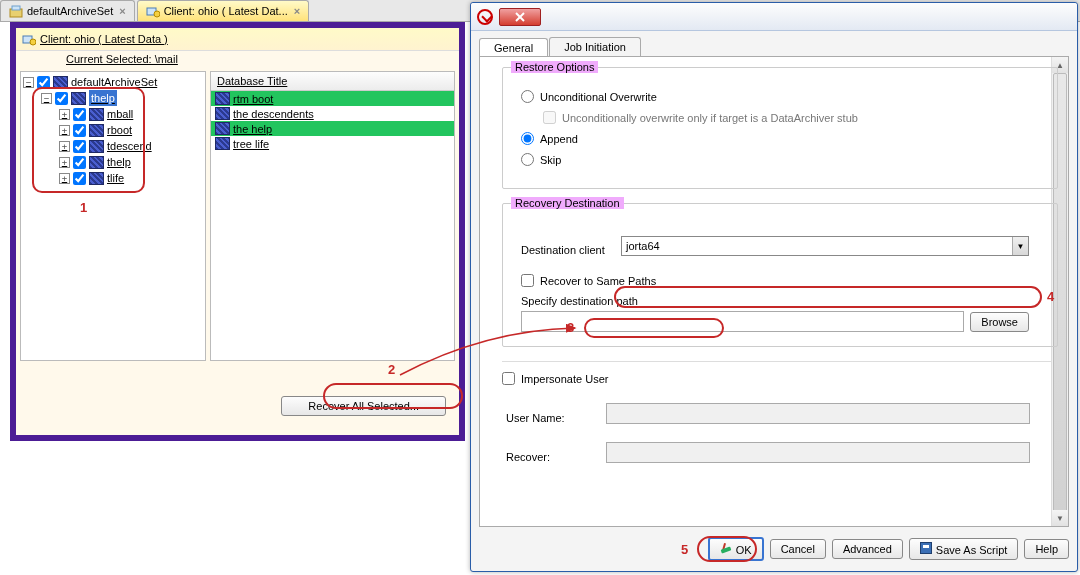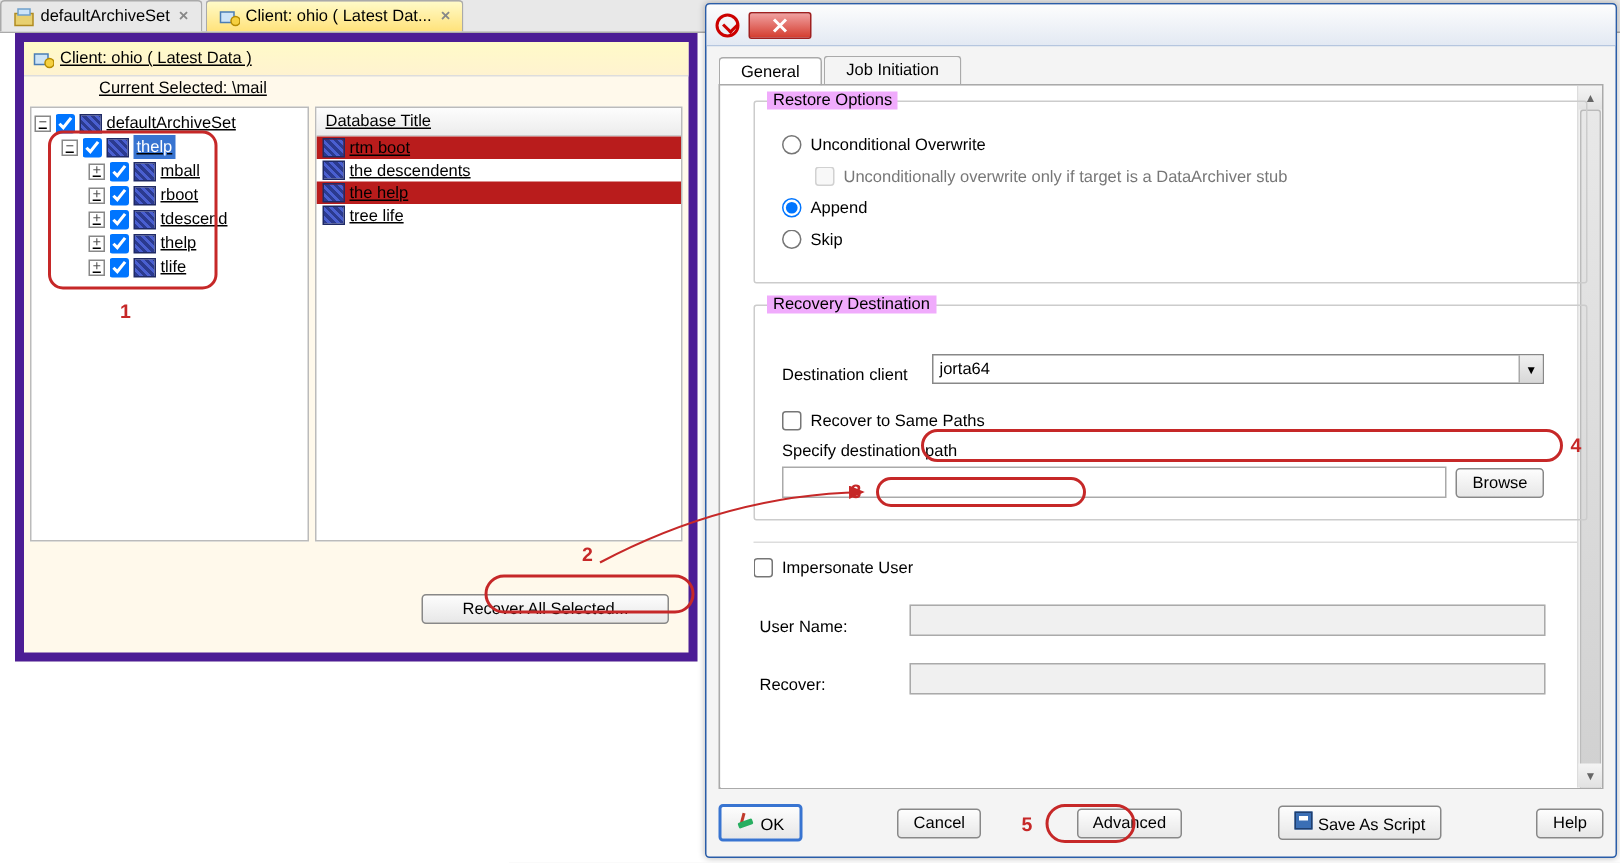--- a/index.html
+++ b/index.html
@@ -16,21 +16,21 @@
 
 .browser { position: absolute; left: 10px; top: 22px; width: 455px; height: 419px; border: 6px solid #4c1d95; background: #fff9eb; text-decoration: underline; }
 .browser-header { display:flex; align-items:center; padding: 4px 6px; background: linear-gradient(#fffac8, #fff3d0); border-bottom: 1px solid #ddd; }
 .browser-sel { padding: 2px 6px; margin-left: 44px; }
 .panes { display: flex; padding: 4px; gap: 4px; height: 298px; }
 .tree-pane, .list-pane { background: #fff; border: 1px solid #bbb; }
 .tree-pane { width: 186px; overflow: auto; }
 .list-pane { flex: 1; overflow: auto; }
 .list-header { background: linear-gradient(#fdfdfd,#ececec); border-bottom: 1px solid #ccc; padding: 3px 6px; }
 .list-row { display:flex; align-items:center; padding: 1px 4px; }
-.list-row.alt { background: #b91c1c; }
+.list-row.alt { background: #22c55e; }
 
 
 .tree-root { padding: 2px; }
 .tree-node { display:flex; align-items:center; white-space: nowrap; line-height: 16px; }
 .exp { width: 11px; height: 11px; border: 1px solid #888; display:inline-flex; align-items:center; justify-content:center; font-family: monospace; font-size: 9px; line-height: 1; margin-right: 3px; color:#555; background:#fff; cursor:pointer; }
 .cb { width: 13px; height: 13px; margin-right: 3px; }
 .dbico { width: 15px; height: 13px; background: repeating-linear-gradient(45deg,#2b3a8f,#2b3a8f 2px,#4a5fd0 2px,#4a5fd0 4px); display:inline-block; margin-right: 3px; border:1px solid #1f2a66; }
 .sel-blue { background: #3874d1; color: #fff; padding: 0 2px; }
 .children { margin-left: 18px; }
 
@@ -62,21 +62,21 @@
 .radio-row input, .check-row input { margin-right: 6px; }
 .indent { margin-left: 22px; color:#777; }
 .form-row { display:flex; align-items:flex-end; margin: 18px 0; }
 .form-row label { width: 100px; }
 .combo { flex:1; height: 20px; border:1px solid #888; background:#fff; display:flex; align-items:center; padding: 0 4px; position:relative; }
 .combo .arrow { position:absolute; right:0; top:0; bottom:0; width:16px; background:linear-gradient(#f0f0f0,#d8d8d8); border-left:1px solid #aaa; display:flex; align-items:center; justify-content:center; font-size:8px; }
 .text-input { height: 21px; border:1px solid #aaa; background:#fff; padding:0 4px; width: 100%; }
 .path-row { display:flex; gap:6px; align-items:center; }
 .hr { border:none; border-top:1px solid #ddd; margin: 10px 0; }
 
-.dlg-footer { padding: 10px 8px; display:flex; justify-content:space-between; gap: 6px; align-items:center; }
+.dlg-footer { padding: 10px 8px; display:flex; justify-content:flex-end; gap: 6px; align-items:center; }
 .ok-icon { width:12px; height:12px; display:inline-block; margin-right:4px; position:relative; }
 .ok-icon::before { content:''; position:absolute; width:2px; height:8px; background:#c0392b; left:3px; top:1px; transform:rotate(15deg); }
 .ok-icon::after { content:''; position:absolute; width:10px; height:4px; background:#27ae60; left:1px; top:6px; transform:rotate(-20deg); border-radius:1px; }
 .save-icon { width:12px; height:12px; display:inline-block; margin-right:4px; background:#3b6fb5; border:1px solid #1f3f6e; position:relative; }
 .save-icon::after { content:''; position:absolute; left:2px; top:2px; right:2px; height:3px; background:#fff; }
 
 
 .anno-oval { position:absolute; border:2px solid #c62828; border-radius: 10px; pointer-events:none; }
 .anno-oval.round { border-radius: 50%; }
 .anno-num { position:absolute; color:#c62828; font-weight:bold; font-size:13px; pointer-events:none; }

